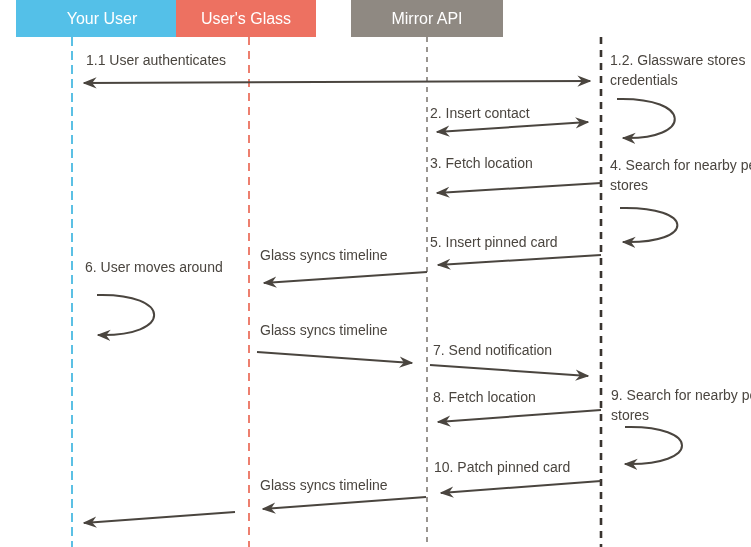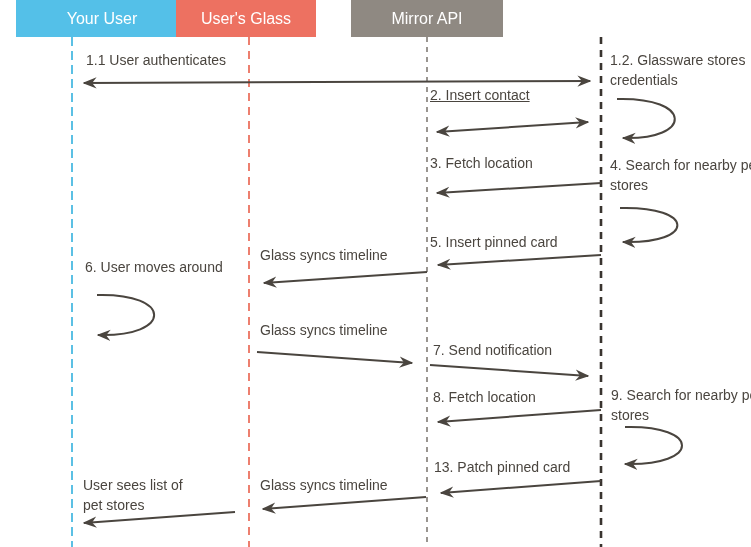--- a/index.html
+++ b/index.html
@@ -79,27 +79,26 @@
     <line class="arrow" x1="426" y1="497" x2="263" y2="509" marker-end="url(#ah)"></line>
     <line class="arrow" x1="235" y1="512" x2="84" y2="523" marker-end="url(#ah)"></line>
   </svg>
 
   <div class="actor a0" style="left:16px;   width:172px;">Your User</div>
   <div class="actor a1" style="left:176px; width:140px;">User's Glass</div>
   <div class="actor a2" style="left:351px; width:152px;">Mirror API</div>
 
   <div class="msg" style="left:86px;  top:50px;">1.1 User authenticates</div>
   <div class="msg wrap" style="left:610px; top:50px;  width:142px;">1.2. Glassware stores credentials</div>
-  <div class="msg" style="left:430px; top:85px;text-decoration:underline;">2. Insert contact</div>
+  <div class="msg" style="left:430px; top:103px;">2. Insert contact</div>
   <div class="msg" style="left:430px; top:153px;">3. Fetch location</div>
   <div class="msg wrap" style="left:610px; top:155px; width:152px;">4. Search for nearby pet stores</div>
   <div class="msg" style="left:430px; top:232px;">5. Insert pinned card</div>
   <div class="msg" style="left:260px; top:245px;">Glass syncs timeline</div>
   <div class="msg" style="left:85px;  top:257px;">6. User moves around</div>
   <div class="msg" style="left:260px; top:320px;">Glass syncs timeline</div>
   <div class="msg" style="left:433px; top:340px;">7. Send notification</div>
   <div class="msg" style="left:433px; top:387px;">8. Fetch location</div>
   <div class="msg wrap" style="left:611px; top:385px; width:152px;">9. Search for nearby pet stores</div>
-  <div class="msg" style="left:434px; top:457px;">13. Patch pinned card</div>
+  <div class="msg" style="left:434px; top:457px;">10. Patch pinned card</div>
   <div class="msg" style="left:260px; top:475px;">Glass syncs timeline</div>
-  <div class="msg wrap" style="left:83px;  top:475px; width:118px;">User sees list of pet stores</div>
 
 </div>
 
 </body></html>

